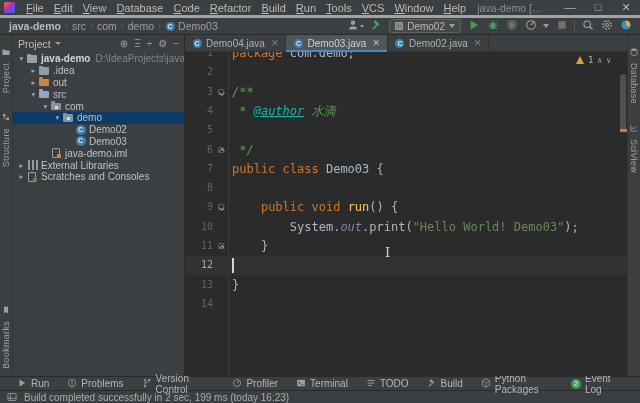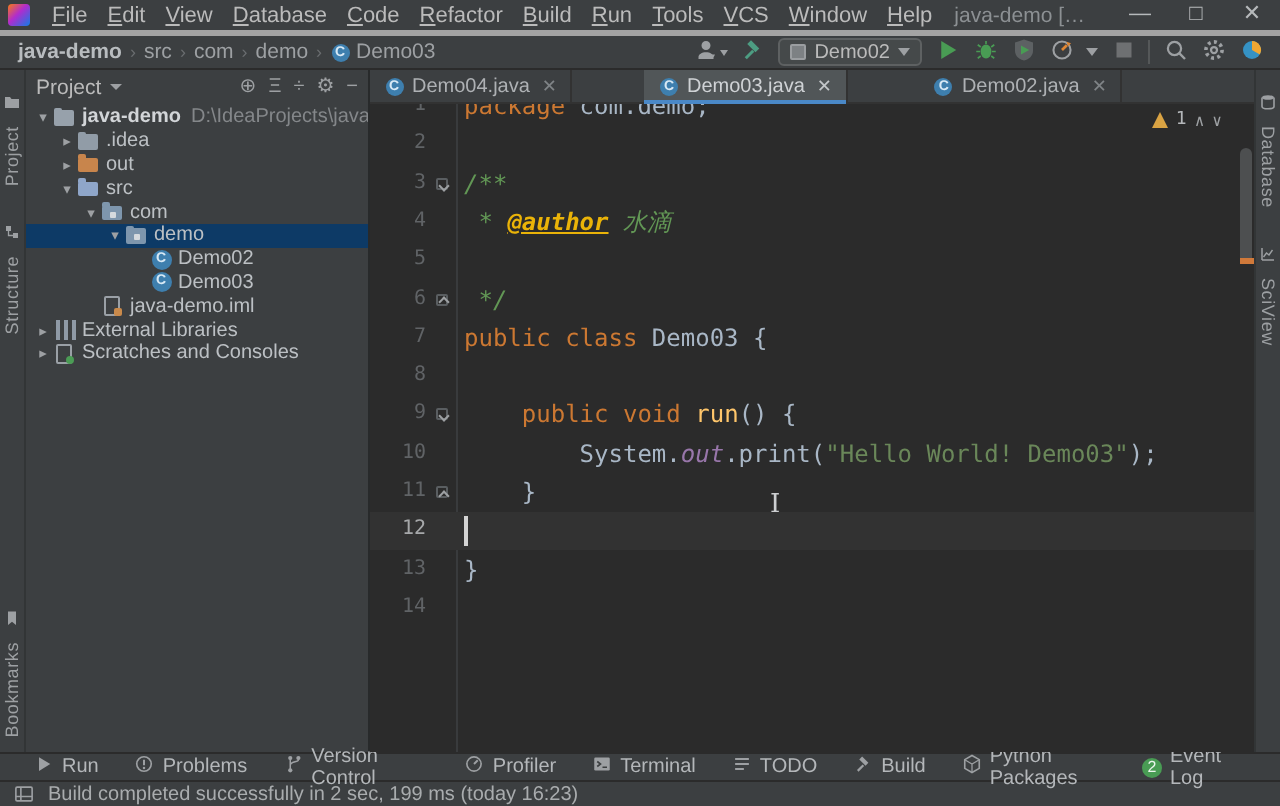--- a/index.html
+++ b/index.html
@@ -84,21 +84,21 @@
                border-radius:1px; }
   .lib-ico { position:absolute; left:0.5px; top:0.5px; width:10px; height:10px;
              background:repeating-linear-gradient(90deg,#8f9aa6 0 2px,transparent 2px 4px); }
   .scr-ico { position:absolute; left:1px; top:0.5px; width:8px; height:10px; border:1px solid #9aa0a6;
              border-radius:1px; }
   .scr-ico i { position:absolute; right:-2px; bottom:-1px; width:4px; height:4px; background:#4b9c55;
                border-radius:50%; }
 
   
   .editor { flex:1; display:flex; flex-direction:column; min-width:0; background:#2b2b2b; }
-  .tabs { height:17px; display:flex; background:#3c3f41; border-bottom:1px solid #323232; flex:none;gap:36px; }
+  .tabs { height:17px; display:flex; background:#3c3f41; border-bottom:1px solid #323232; flex:none; }
   .tab { display:flex; align-items:center; gap:4px; padding:0 7px; font-size:10px; color:#aeb1b4;
          border-right:1px solid #323232; cursor:pointer; position:relative; }
   .tab .tico { width:10px; height:10px; }
   .tab .close { color:#7f8386; font-size:9px; margin-left:2px; }
   .tab.active { background:#515658; color:#cfd2d5; }
   .tab.active .close { color:#c3c6c9; }
   .tab.active::after { content:""; position:absolute; left:0; right:0; bottom:-1px; height:2px;
                        background:#4a88c7; }
   .viewport { position:relative; flex:1; background:#2b2b2b; overflow:hidden;
               font-family:"DejaVu Sans Mono", monospace; }
@@ -112,21 +112,21 @@
           border-radius:1px; }
   .fold.open::after { content:""; position:absolute; left:0.5px; top:1px; width:3px; height:3px;
           border-right:1px solid #9da0a3; border-bottom:1px solid #9da0a3; transform:rotate(45deg); }
   .fold.end::after { content:""; position:absolute; left:0.5px; top:1.5px; width:3px; height:3px;
           border-left:1px solid #9da0a3; border-top:1px solid #9da0a3; transform:rotate(45deg); }
   .lcode { position:absolute; left:47px; top:2px; white-space:pre; font-size:12px; line-height:15px; }
   .tk-kw { color:#cc7832; }
   .tk-pl { color:#a9b7c6; }
   .tk-cm { color:#629755; font-style:italic; }
   .tk-cmi { color:#629755; font-style:italic;text-align:center; }
-  .tk-tag { color:#eab308; font-style:italic; font-weight:bold; text-decoration:underline; }
+  .tk-tag { color:#14b8a6; font-style:italic; font-weight:normal; text-decoration:underline; }
   .tk-tagh { color:#72a25c; font-style:italic; font-weight:bold; text-decoration:underline;
              background:#44512d; }
   .tk-str { color:#6a8759; }
   .tk-fld { color:#9876aa; font-style:italic; }
   .tk-mth { color:#ffc66b; }
   .caret { position:absolute; left:47px; top:2px; width:1.5px; height:15px; background:#d4d4d4; }
   .inspection { position:absolute; top:3px; right:16px; display:flex; align-items:center; gap:4px;
                 font-size:9px; color:#b4b7ba; }
   .warn-tri { width:0; height:0; border-left:4.5px solid transparent; border-right:4.5px solid transparent;
               border-bottom:8px solid #d9a343; position:relative; }

